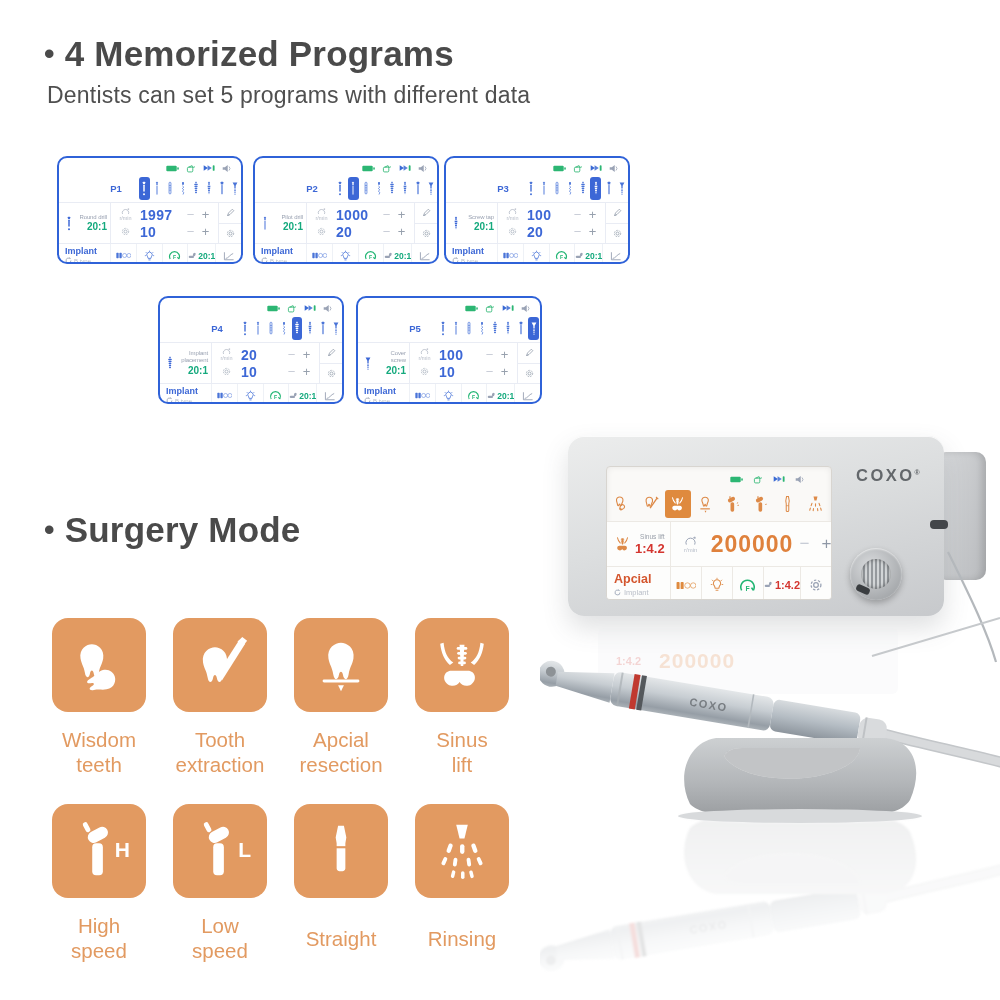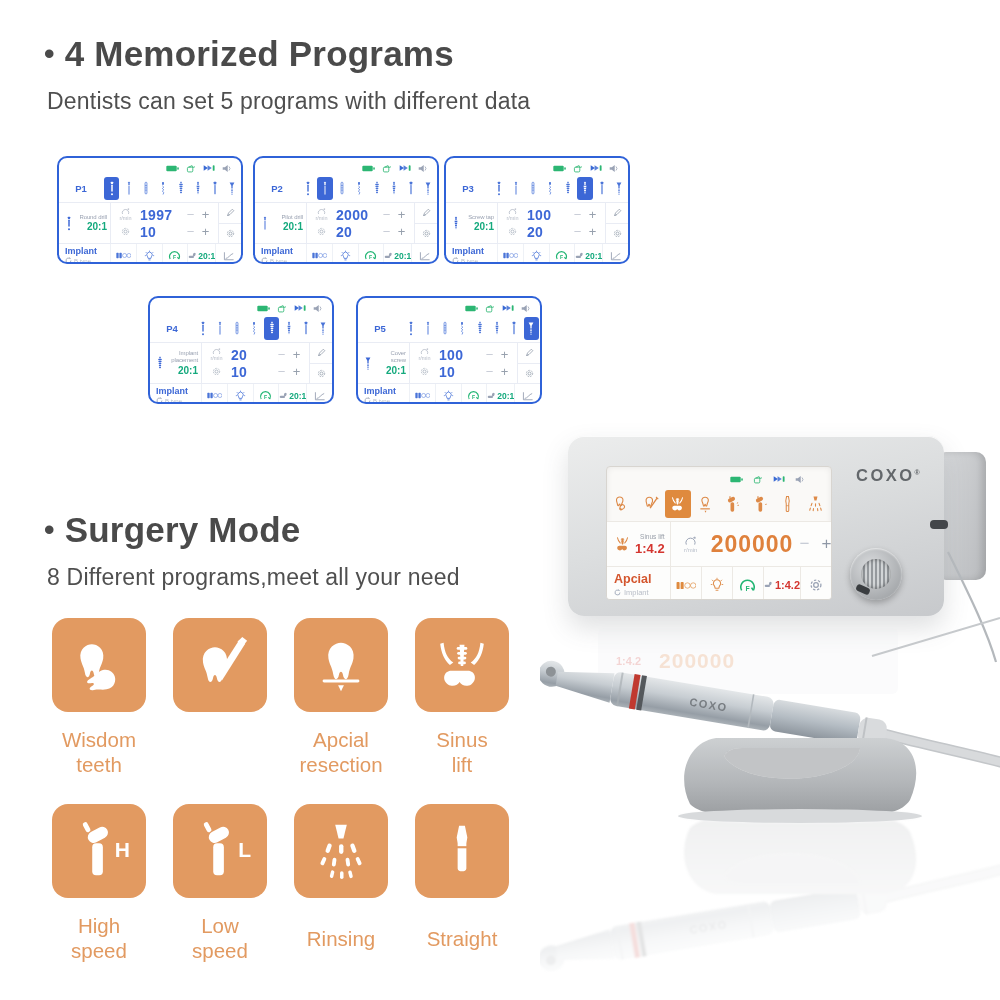--- a/index.html
+++ b/index.html
@@ -2,29 +2,29 @@
 <html><head>
 <meta charset="utf-8">
 <style>
   html,body{margin:0;padding:0;background:#fff;}
   .page{position:relative;width:1000px;height:1000px;background:#fff;overflow:hidden;
         font-family:"Liberation Sans",sans-serif;-webkit-font-smoothing:antialiased;}
   
   .h-block{position:absolute;left:44px;}
   .h-title{display:flex;align-items:center;gap:10px;color:#4a4a4a;font-size:35px;font-weight:600;letter-spacing:.2px;}
   .h-bullet{font-size:30px;line-height:1;color:#4a4a4a;}
-  .h-sub{margin-top:14px;color:#4f4f4f;font-size:23px;font-weight:400;letter-spacing:.2px;padding-left:3px;}
+  .h-sub{margin-top:8px;color:#4f4f4f;font-size:23px;font-weight:400;letter-spacing:.2px;padding-left:3px;}
   
   .ppanel{position:absolute;width:186px;height:108px;background:#fff;border:2px solid #2f62d8;
           border-radius:10px;box-sizing:border-box;overflow:hidden;}
   .p-status{height:14px;display:flex;justify-content:flex-end;align-items:center;gap:7px;padding:3px 9px 0 0;}
   .ic{display:inline-flex;align-items:center;justify-content:center;line-height:0;}
   .c-green{color:#2cb673}.c-blue{color:#3a6ad4}.c-gray{color:#9aa3b5}
   .p-tools{height:27px;display:flex;align-items:stretch;border-bottom:1px solid #e9ecf4;}
-  .p-id{width:44px;display:flex;align-items:center;justify-content:center;color:#3c67d6;font-weight:bold;font-size:9.5px;}
+  .p-id{width:44px;display:flex;align-items:center;justify-content:center;color:#3c67d6;font-weight:bold;font-size:9.5px;padding-left:35px;}
   .tool{flex:1;display:flex;align-items:center;justify-content:center;color:#4a74d8;margin:2px 1px;border-radius:3px;}
   .tool.active{background:#3c67d6;color:#fff;}
   .p-main{display:flex;height:40px;}
   .p-left{width:52px;border-right:1px solid #e9ecf4;display:flex;align-items:center;gap:3px;padding:2px 3px 2px 6px;color:#3c67d6;box-sizing:border-box;}
   .p-left-txt{flex:1;display:flex;flex-direction:column;align-items:flex-end;justify-content:center;gap:1px;}
   .tool-lbl{font-size:6px;color:#9aa2b2;text-align:right;line-height:1.15;letter-spacing:-.1px;}
   .ratio{color:#14a97d;font-weight:bold;font-size:10px;}
   .p-mid{flex:1;display:flex;flex-direction:column;justify-content:center;gap:2px;padding:2px 5px 2px 7px;}
   .vrow{display:flex;align-items:center;height:15px;}
   .vic{width:15px;display:flex;flex-direction:column;align-items:center;color:#aab2bf;line-height:1;}
@@ -437,21 +437,21 @@
         <div class="vrow">
           <span class="vic">
               <span class="ic ">
                 <svg viewBox="0 0 12 10" width="9" height="7" fill="none" stroke="currentColor" stroke-width="1">
                   <path d="M1.8 8.6 A4.6 4.6 0 1 1 10.2 8.6"></path>
                   <path d="M8.8 1.8 L10.6 1 L10.3 3"></path>
                 </svg>
               </span>
               <span class="vunit">r/min</span>
             </span>
-          <span class="val">2000</span>
+          <span class="val">1000</span>
           <span class="minus">−</span>
           <span class="plus">+</span>
         </div>
         <div class="vrow">
           <span class="vic">
               <span class="ic ">
                 <svg viewBox="0 0 12 12" width="9" height="9" fill="none" stroke="currentColor" stroke-width="1.1">
                   <circle cx="6" cy="6" r="2"></circle>
                   <circle cx="6" cy="6" r="4.2" stroke-dasharray="2 1.5"></circle>
                 </svg>
@@ -757,21 +757,21 @@
       <div class="bcell">
           <span class="ic c-gray">
             <svg viewBox="0 0 14 12" width="12" height="10" fill="none" stroke="currentColor" stroke-width="1.1">
               <path d="M1.5 1.5 L1.5 10.5 L12.5 10.5"></path>
               <path d="M3 9 C6 9 8.5 4 12 3"></path>
             </svg>
           </span>
         </div>
     </div>
     </div>
-  <div class="ppanel" style="left:148px;top:296px;">
+  <div class="ppanel" style="left:158px;top:296px;">
     <div class="p-status">
         <span class="ic c-green">
           <svg viewBox="0 0 20 10" width="13" height="7">
             <rect x="0.5" y="0.8" width="16" height="8.4" rx="1.6" fill="currentColor"></rect>
             <rect x="17.3" y="3.2" width="2.4" height="3.6" rx="1" fill="currentColor"></rect>
           </svg>
         </span>
         <span class="ic c-green">
           <svg viewBox="0 0 14 12" width="10" height="9" fill="none" stroke="currentColor" stroke-width="1.2">
             <path d="M3.5 4.2 L8.5 2 L9.5 4.6 L12.5 3.6"></path>
@@ -1209,21 +1209,20 @@
           </span>
         </div>
     </div>
     </div>
 
   <div class="h-block" style="top:510px;">
     <div class="h-title">
       <span class="h-bullet">•</span>
       <span>Surgery Mode</span>
     </div>
-    <div class="h-sub">8 Different programs,meet all your need</div>
   </div>
 
   <div class="bracket"></div>
   <div class="slot"></div>
 
   <div class="unit">
     <div class="screen">
       <div class="d-status" id="d-status">
           <span class="ic c-green">
             <svg viewBox="0 0 20 10" width="13" height="7">
@@ -1500,20 +1499,24 @@
     <div class="tile-col">
       <div class="tile">
         <svg width="62" height="62" viewBox="0 0 64 64" fill="#fff">
           <g transform="translate(3,8) scale(0.82)">
               <path d="M14,26 C12,13 22,7 29,7 C36,7 46,13 44,26 C42.6,34 39.6,36 38.2,45 C37,52.5 32.6,52.5 31.4,45.5 C30.6,40.5 27.4,40.5 26.6,45.5 C25.4,52.5 21,52.5 19.8,45 C18.4,36 15.4,34 14,26 Z"></path>
             </g>
           <path d="M52,6 L58,10 L34,48 L29.5,41 Z"></path>
           <path d="M50,8 L55,3 L60,7 L56,12 Z"></path>
         </svg>
       </div>
+      <div class="tile-label">
+        <span>Tooth</span>
+          <span>extraction</span>
+      </div>
     </div>
     <div class="tile-col">
       <div class="tile">
         <svg width="62" height="62" viewBox="0 0 64 64" fill="#fff">
           <g transform="translate(7,3) scale(0.86)">
               <path d="M14,26 C12,13 22,7 29,7 C36,7 46,13 44,26 C42.6,34 39.6,36 38.2,45 C37,52.5 32.6,52.5 31.4,45.5 C30.6,40.5 27.4,40.5 26.6,45.5 C25.4,52.5 21,52.5 19.8,45 C18.4,36 15.4,34 14,26 Z"></path>
             </g>
           <rect x="13" y="47" width="38" height="3" rx="1.5"></rect>
           <path d="M29,53 h6 l-3,6 Z"></path>
         </svg>
@@ -1567,20 +1570,32 @@
           <g transform="rotate(-28 30 18)">
               <rect x="21" y="10" width="22" height="12" rx="6"></rect>
             </g>
           <rect x="16.5" y="2" width="5" height="11" rx="2.4" transform="rotate(-28 19 7)"></rect>
         </svg>
         <span class="hp-letter">L</span>
       </div>
       <div class="tile-label">
         <span>Low</span>
           <span>speed</span>
+      </div>
+    </div>
+    <div class="tile-col">
+      <div class="tile">
+        <svg width="62" height="62" viewBox="0 0 64 64" fill="#fff">
+          <path d="M29,6 h6 l2.5,12 -1,6 v26 c0,4 -9,4 -9,0 v-26 l-1,-6 Z"></path>
+          <rect x="26" y="27" width="12" height="2.2" fill="#e29a61"></rect>
+        </svg>
+      </div>
+      <div class="tile-label">
+        <span>Straight</span>
+          <span></span>
       </div>
     </div>
     <div class="tile-col">
       <div class="tile">
         <svg width="62" height="62" viewBox="0 0 64 64" fill="#fff">
           <path d="M26,5 h12 l-3.5,14 h-5 Z"></path>
           <rect x="17" y="24" width="4.5" height="10" rx="2.2" transform="rotate(20 19 29)"></rect>
           <rect x="30" y="25" width="4.5" height="10" rx="2.2"></rect>
           <rect x="42.5" y="24" width="4.5" height="10" rx="2.2" transform="rotate(-20 45 29)"></rect>
           <rect x="12" y="38" width="4" height="9" rx="2" transform="rotate(24 14 42)"></rect>
@@ -1590,27 +1605,15 @@
           <rect x="21" y="52" width="3.6" height="8" rx="1.8" transform="rotate(14 23 56)"></rect>
           <rect x="31" y="53" width="3.6" height="8" rx="1.8"></rect>
           <rect x="40" y="52" width="3.6" height="8" rx="1.8" transform="rotate(-14 42 56)"></rect>
         </svg>
       </div>
       <div class="tile-label">
         <span>Rinsing</span>
           <span></span>
       </div>
     </div>
-    <div class="tile-col">
-      <div class="tile">
-        <svg width="62" height="62" viewBox="0 0 64 64" fill="#fff">
-          <path d="M29,6 h6 l2.5,12 -1,6 v26 c0,4 -9,4 -9,0 v-26 l-1,-6 Z"></path>
-          <rect x="26" y="27" width="12" height="2.2" fill="#e29a61"></rect>
-        </svg>
-      </div>
-      <div class="tile-label">
-        <span>Straight</span>
-          <span></span>
-      </div>
-    </div>
   </div>
 
 </div>
 
 </body></html>

